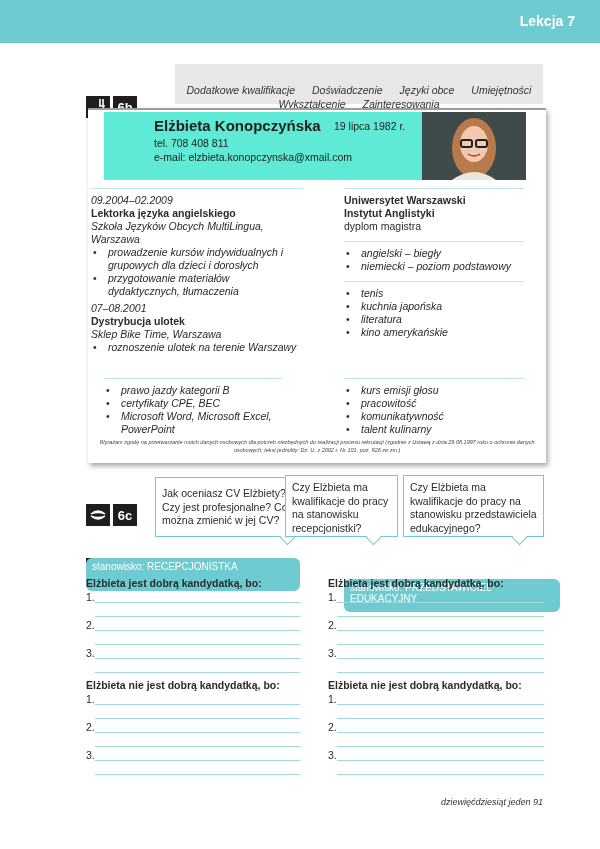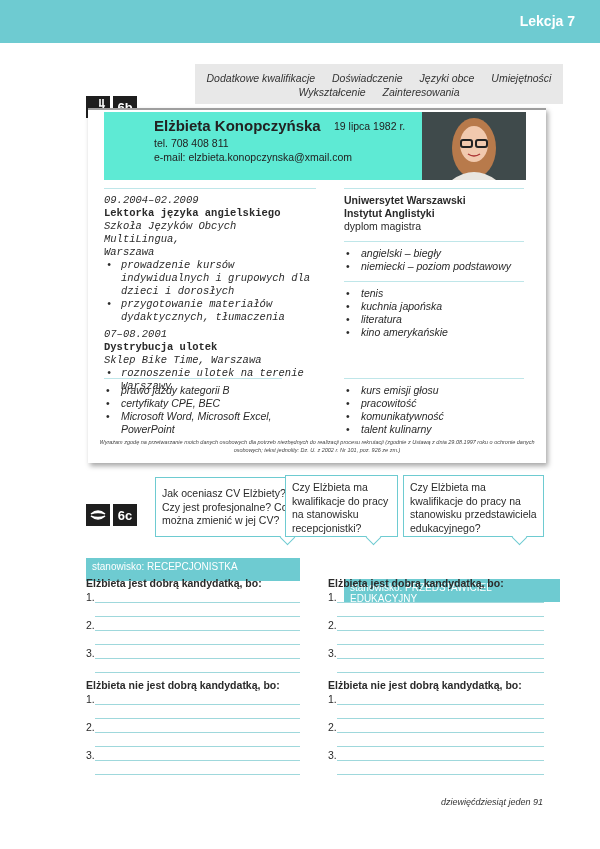--- a/index.html
+++ b/index.html
@@ -1,39 +1,39 @@
 <!DOCTYPE html>
 <html><head>
 <meta charset="utf-8">
 <style>
   * { box-sizing: border-box; margin: 0; padding: 0; }
   body { width: 600px; height: 849px; background: #fff; font-family: "Liberation Sans", sans-serif; color: #2a2a2a; position: relative; overflow: hidden; }
   .topbar { position: absolute; left: 0; top: 0; width: 600px; height: 43px; background: #6ecbd1; }
   .lesson { position: absolute; right: 25px; top: 13px; color: #fff; font-weight: bold; font-size: 14px; }
   .icon-box { position: absolute; width: 24px; height: 22px; background: #1e1e1e; color: #fff; display: flex; align-items: center; justify-content: center; font-weight: bold; font-size: 13px; margin-top: 26px; }
   .icon-box svg { width: 20px; height: 20px; }
-  .keywords { position: absolute; left: 175px; top: 64px; width: 368px; height: 40px; background: #e8e8e8; font-style: italic; font-size: 10.5px; text-align: center; padding-top: 7px; line-height: 14px; color: #333; margin-left: 20px; }
+  .keywords { position: absolute; left: 175px; top: 64px; width: 368px; height: 40px; background: #e8e8e8; font-style: italic; font-size: 10.5px; text-align: center; padding-top: 19px; line-height: 14px; color: #333; }
   .keywords span { margin: 0 7px; }
   .cv { position: absolute; left: 88px; top: 108px; width: 458px; height: 355px; background: #fff; box-shadow: 2px 3px 5px rgba(0,0,0,0.35); border-top: 2px solid #9e9e9e; }
   .cv-head { position: absolute; left: 16px; top: 2px; width: 318px; height: 68px; background: #5eead4; }
   .cv-photo { position: absolute; left: 334px; top: 2px; width: 104px; height: 68px; background: #3f4a4b; overflow: hidden; }
   .name { position: absolute; left: 50px; top: 5px; font-weight: bold; font-size: 15px; color: #222; }
   .dob { position: absolute; left: 230px; top: 8px; font-size: 10.5px; color: #222; }
   .contact { position: absolute; left: 50px; top: 24px; font-size: 10.5px; line-height: 14px; color: #222; }
   .col { position: absolute; font-size: 10.5px; line-height: 13px; color: #2a2a2a; }
   .rule { height: 1px; background: #bfe6e9; margin-bottom: 5px; }
   .it { font-style: italic; }
   .b { font-weight: bold; }
   ul { list-style: none; }
   ul li { position: relative; padding-left: 17px; font-style: italic; }
   ul li::before { content: "•"; position: absolute; left: 2px; font-style: normal; }
   .consent { position: absolute; left: 10px; top: 328px; width: 438px; font-size: 5.5px; font-style: italic; text-align: center; line-height: 8px; color: #444; }
   .bubble { position: absolute; border: 1.5px solid #6ecbd1; background: #fff; font-size: 10.5px; line-height: 13.5px; padding: 5px 6px; color: #2a2a2a; }
   .bubble::after { content: ""; position: absolute; bottom: -7px; right: 18px; width: 10px; height: 10px; background: #fff; border-right: 1.5px solid #6ecbd1; border-bottom: 1.5px solid #6ecbd1; transform: rotate(45deg); }
-  .job-head { position: absolute; height: 23px; background: #6ecbd1; color: #fff; font-size: 10px; padding: 3px 6px; }
+  .job-head { position: absolute; height: 33px; background: #6ecbd1; color: #fff; font-size: 10px; padding: 3px 6px; border-radius: 6px; }
   .answers { position: absolute; font-size: 10.5px; color: #2a2a2a; }
   .answers .lbl { height: 14px; font-weight: bold; }
   .line-row { position: relative; height: 14px; }
   .line-row .num { position: absolute; left: 0; top: 0; }
   .line-row .ln { position: absolute; left: 9px; right: 0; bottom: 2px; height: 1px; background: #9fd8dc; }
   .line-row.cont .ln { left: 9px; }
   .footer { position: absolute; right: 57px; top: 797px; font-size: 9px; font-style: italic; color: #333; }
 </style>
 </head>
 <body>
@@ -74,21 +74,21 @@
     <svg viewBox="0 0 104 68" width="104" height="68">
       <ellipse cx="52" cy="36" rx="22" ry="30" fill="#b87a4b"></ellipse>
       <ellipse cx="52" cy="32" rx="14" ry="18" fill="#f1c9ae"></ellipse>
       <rect x="39" y="28" width="11" height="7" rx="2" fill="none" stroke="#222" stroke-width="2"></rect>
       <rect x="54" y="28" width="11" height="7" rx="2" fill="none" stroke="#222" stroke-width="2"></rect>
       <path d="M30 68 Q52 52 74 68 Z" fill="#e9e6e0"></path>
       <path d="M46 42 Q52 46 58 42" stroke="#a33" stroke-width="1.5" fill="none"></path>
     </svg>
   </div>
 
-  <div class="col" style="left:16px;top:78px;width:212px;font-family:Liberation Mono, monospace;">
+  <div class="col" style="left:3px;top:78px;width:212px;">
     <div class="rule"></div>
     <div class="it">09.2004–02.2009</div>
     <div class="b">Lektorka języka angielskiego</div>
     <div class="it">Szkoła Języków Obcych MultiLingua,</div>
     <div class="it">Warszawa</div>
     <ul>
       <li>prowadzenie kursów indywidualnych i grupowych dla dzieci i dorosłych</li>
       <li>przygotowanie materiałów dydaktycznych, tłumaczenia</li>
     </ul>
     <div style="height:4px"></div>

